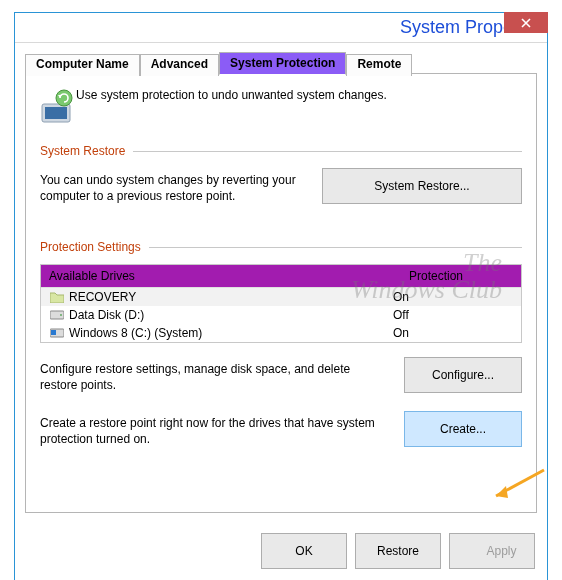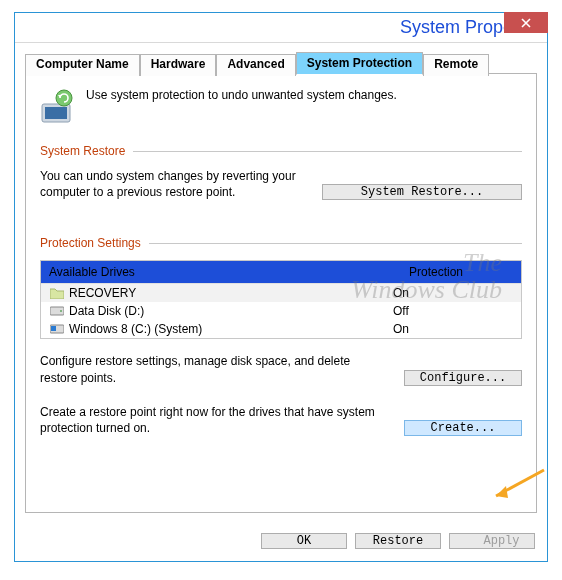--- a/index.html
+++ b/index.html
@@ -68,36 +68,35 @@
     position: relative;
     font-weight: bold;
   }
   .tab.inactive {
     top: 2px;
     padding-top: 2px;
     padding-bottom: 3px;
     background: #fcfcfc;
   }
   .tab.active {
-    background: #7dd3fc;
+    background: #8b5cf6;
     z-index: 3;
     border-bottom: 1px solid #fff;
     margin-bottom: -1px;
   }
   .tab-panel {
     border: 1px solid #b5b5b5;
     background: #fff;
     padding: 14px 14px 18px 14px;
     min-height: 440px;
     position: relative;
   }
   .intro {
     display: flex;
     align-items: flex-start;
-    gap: 10px;
     margin-bottom: 20px;
   }
   .intro-icon {
     width: 36px;
     height: 36px;
     flex-shrink: 0;
   }
   .group-header {
     display: flex;
     align-items: center;
@@ -115,41 +114,41 @@
     align-items: flex-end;
     gap: 14px;
     margin-bottom: 18px;
   }
   .row .text {
     flex: 1;
     line-height: 1.35;
   }
   .btn {
     min-width: 118px;
-    height: 16px;
+    height: 36px;
     border: 1px solid #adadad;
     background: #e9e9e9;
-    font-family: Liberation Mono, monospace;
+    font-family: Liberation Sans, sans-serif;
     font-size: 12px;
     cursor: pointer;
     padding: 0 12px;
   }
   .btn.wide { min-width: 200px; }
   .btn:disabled { color: #9d9d9d; padding-left: 31px; }
   .btn.highlight {
     background: #cfe8ff;
     border-color: #7ab7e8;
   }
   .drives-box {
     border: 1px solid #c8c8c8;
     margin-bottom: 14px;
   }
   .drives-header {
     display: flex;
-    background: #1d4ed8;
+    background: #a21caf;
     border-bottom: 1px solid #e0e0e0;
   }
   .drives-header > div {
     padding: 4px 8px;
     font-size: 12px;
   }
   .col-drive { flex: 1; }
   .col-prot { width: 120px; }
   .drive-row {
     display: flex;
@@ -201,21 +200,20 @@
     <div class="close-btn">
       <svg width="10" height="10" viewBox="0 0 10 10">
           <path d="M1 1 L9 9 M9 1 L1 9" stroke="#fff" stroke-width="1.6"></path>
         </svg>
     </div>
   </div>
 
   <div class="content">
     <div class="tabs">
       <div class="tab inactive">Computer Name</div>
-      <div class="tab inactive">Hardware</div>
       <div class="tab inactive">Advanced</div>
       <div class="tab active">System Protection</div>
       <div class="tab inactive">Remote</div>
     </div>
 
     <div class="tab-panel">
 
       <div class="intro">
         <svg class="intro-icon" viewBox="0 0 36 36">
           <rect x="2" y="16" width="28" height="18" rx="2" fill="#cfd8e2" stroke="#8ea0b2"></rect>

